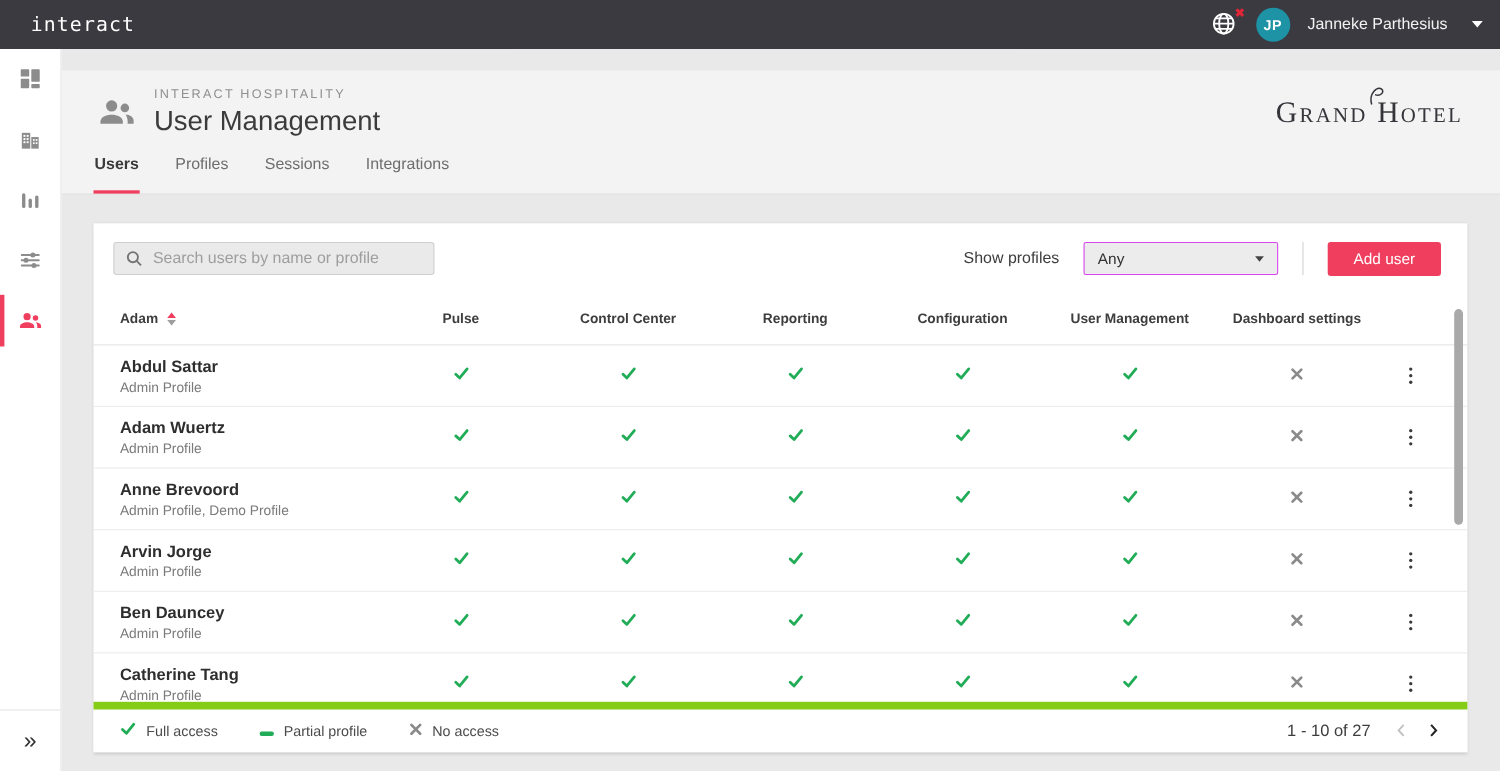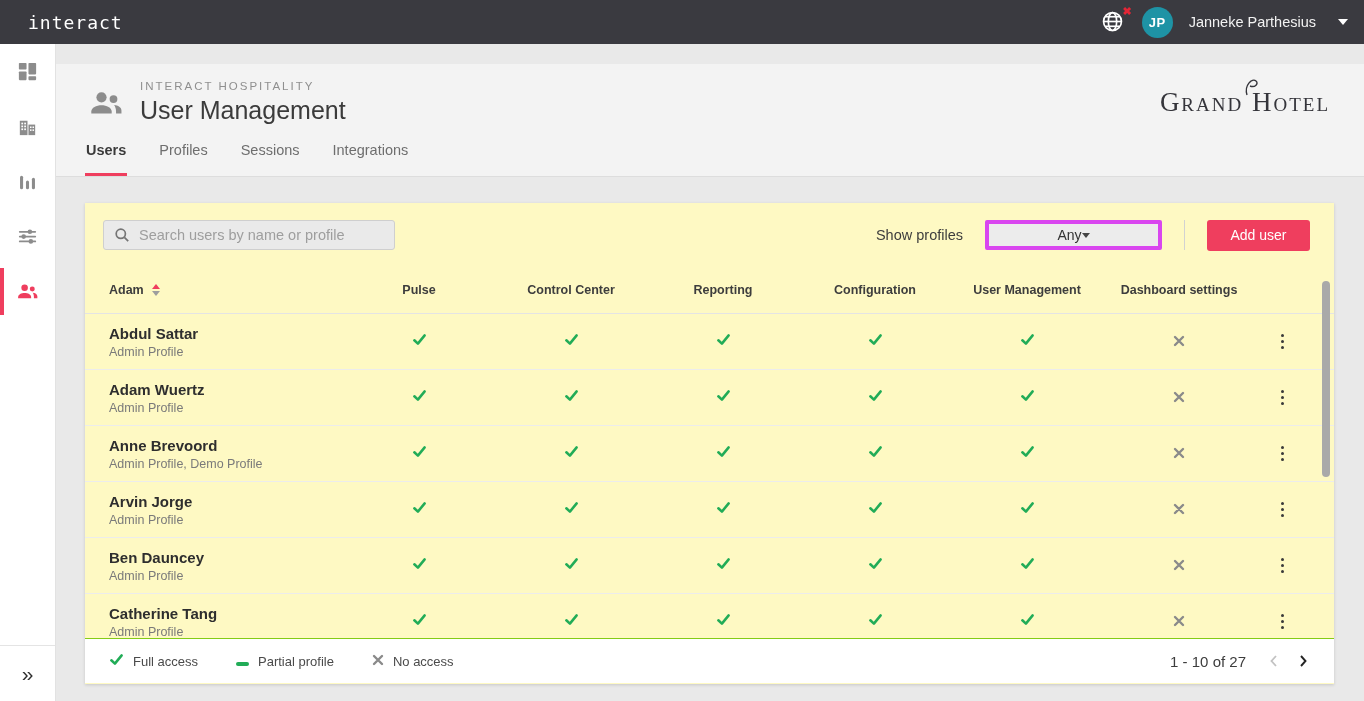--- a/index.html
+++ b/index.html
@@ -36,29 +36,29 @@
   .brand { font-family:"Liberation Serif", serif; font-variant:small-caps; font-size:27px; letter-spacing:2px; color:#35353b; position:relative; padding-right:4px; }
   .brand .flourish { position:absolute; left:48%; top:-10px; }
   .tabs { display:flex; gap:31px; padding-left:29px; background:#f3f3f3; border-bottom:1px solid #dddddd; }
   .tab { position:relative; font-size:14.5px; color:#6e6e6e; padding:9px 1px 18px; cursor:pointer; }
   .tab.active { color:#3a3a3a; font-weight:bold; }
   .tab.active::after { content:''; position:absolute; left:0; right:0; bottom:0; height:3px; background:#ef3e5e; }
 
   .content { flex:1; background:#e9e9e9; padding:26px 30px 0 29px; }
 
   
-  .card { position:relative; background:#fef9c3; height:481px; box-shadow:0 1px 3px rgba(0,0,0,.15); display:flex; flex-direction:column; }
+  .card { position:relative; background:#ffffff; height:481px; box-shadow:0 1px 3px rgba(0,0,0,.15); display:flex; flex-direction:column; }
   .toolbar { height:64px; display:flex; align-items:center; justify-content:space-between; padding:0 24px 0 18px; }
   .search { display:flex; align-items:center; gap:9px; width:292px; height:30px; background:#eaeaea; border:1px solid #cfcfcf; border-radius:3px; padding:0 10px; }
   .search svg { flex:0 0 auto; }
   .search input { border:none; outline:none; background:transparent; font-size:14.5px; color:#444; width:100%; font-family:"Liberation Sans", sans-serif; }
   .search input::placeholder { color:#9e9e9e; }
   .toolbar-right { display:flex; align-items:center; gap:22px; }
   .show-label { font-size:14.5px; color:#3d3d3d; }
-  .select { width:177px; height:30px; background:#ececec; border:4px solid #d946ef; border-radius:2px; display:flex; align-items:center; justify-content:center; padding:0 12px; font-size:14px; color:#333; cursor:pointer; }
+  .select { width:177px; height:30px; background:#ececec; border:1px solid #d946ef; border-radius:2px; display:flex; align-items:center; justify-content:space-between; padding:0 12px; font-size:14px; color:#333; cursor:pointer; }
   .sel-caret { width:0; height:0; border-left:4.5px solid transparent; border-right:4.5px solid transparent; border-top:5.5px solid #444; }
   .vdiv { width:1px; height:30px; background:#d2d2d2; }
   .add-user { width:103px; height:31px; background:#ef3e5e; color:#fff; border:none; border-radius:3px; font-size:14px; font-family:"Liberation Sans", sans-serif; cursor:pointer; }
 
   
   .thead { height:47px; display:flex; align-items:center; padding:0 24px; border-bottom:1px solid #e4e4e4; }
   .th { font-size:12.5px; font-weight:bold; color:#3d3d3d; }
   .cell-user { flex:0 0 234px; display:flex; align-items:center; gap:8px; }
   .cell-access { flex:0 0 152px; text-align:center; }
   .cell-menu { flex:1; display:flex; justify-content:center; }
@@ -71,21 +71,21 @@
   .uname { font-size:15px; font-weight:bold; color:#2e2e2e; margin-bottom:3px; }
   .uprofiles { font-size:12.5px; color:#7a7a7a; }
   .kebab { display:flex; flex-direction:column; gap:2.5px; padding:5px 8px; cursor:pointer; }
   .kebab i { width:3.2px; height:3.2px; border-radius:50%; background:#3a3a3a; }
 
   
   .scrollbar { position:absolute; top:66px; bottom:46px; right:4px; width:8px; }
   .scroll-thumb { width:8px; height:196px; margin-top:12px; background:#a9a9a9; border-radius:4px; }
 
   
-  .tfoot { height:45px; display:flex; align-items:center; justify-content:space-between; padding:0 22px 0 24px; border-top:1px solid #84cc16; margin-top:-1px; background:#fff; }
+  .tfoot { height:45px; display:flex; align-items:center; justify-content:space-between; padding:0 22px 0 24px; border-top:7px solid #84cc16; margin-top:-1px; background:#fff; }
   .legend { display:flex; align-items:center; gap:38px; }
   .legend-item { display:flex; align-items:center; gap:9px; font-size:13px; color:#4a4a4a; }
   .dash-ic { display:inline-block; width:13px; height:3.5px; border-radius:2px; background:#21ac57; }
   .pager { display:flex; align-items:center; gap:11px; }
   .range { font-size:15px; color:#3d3d3d; margin-right:8px; }
   .pg { cursor:pointer; display:flex; align-items:center; }
 </style>
 </head>
 <body>
 

